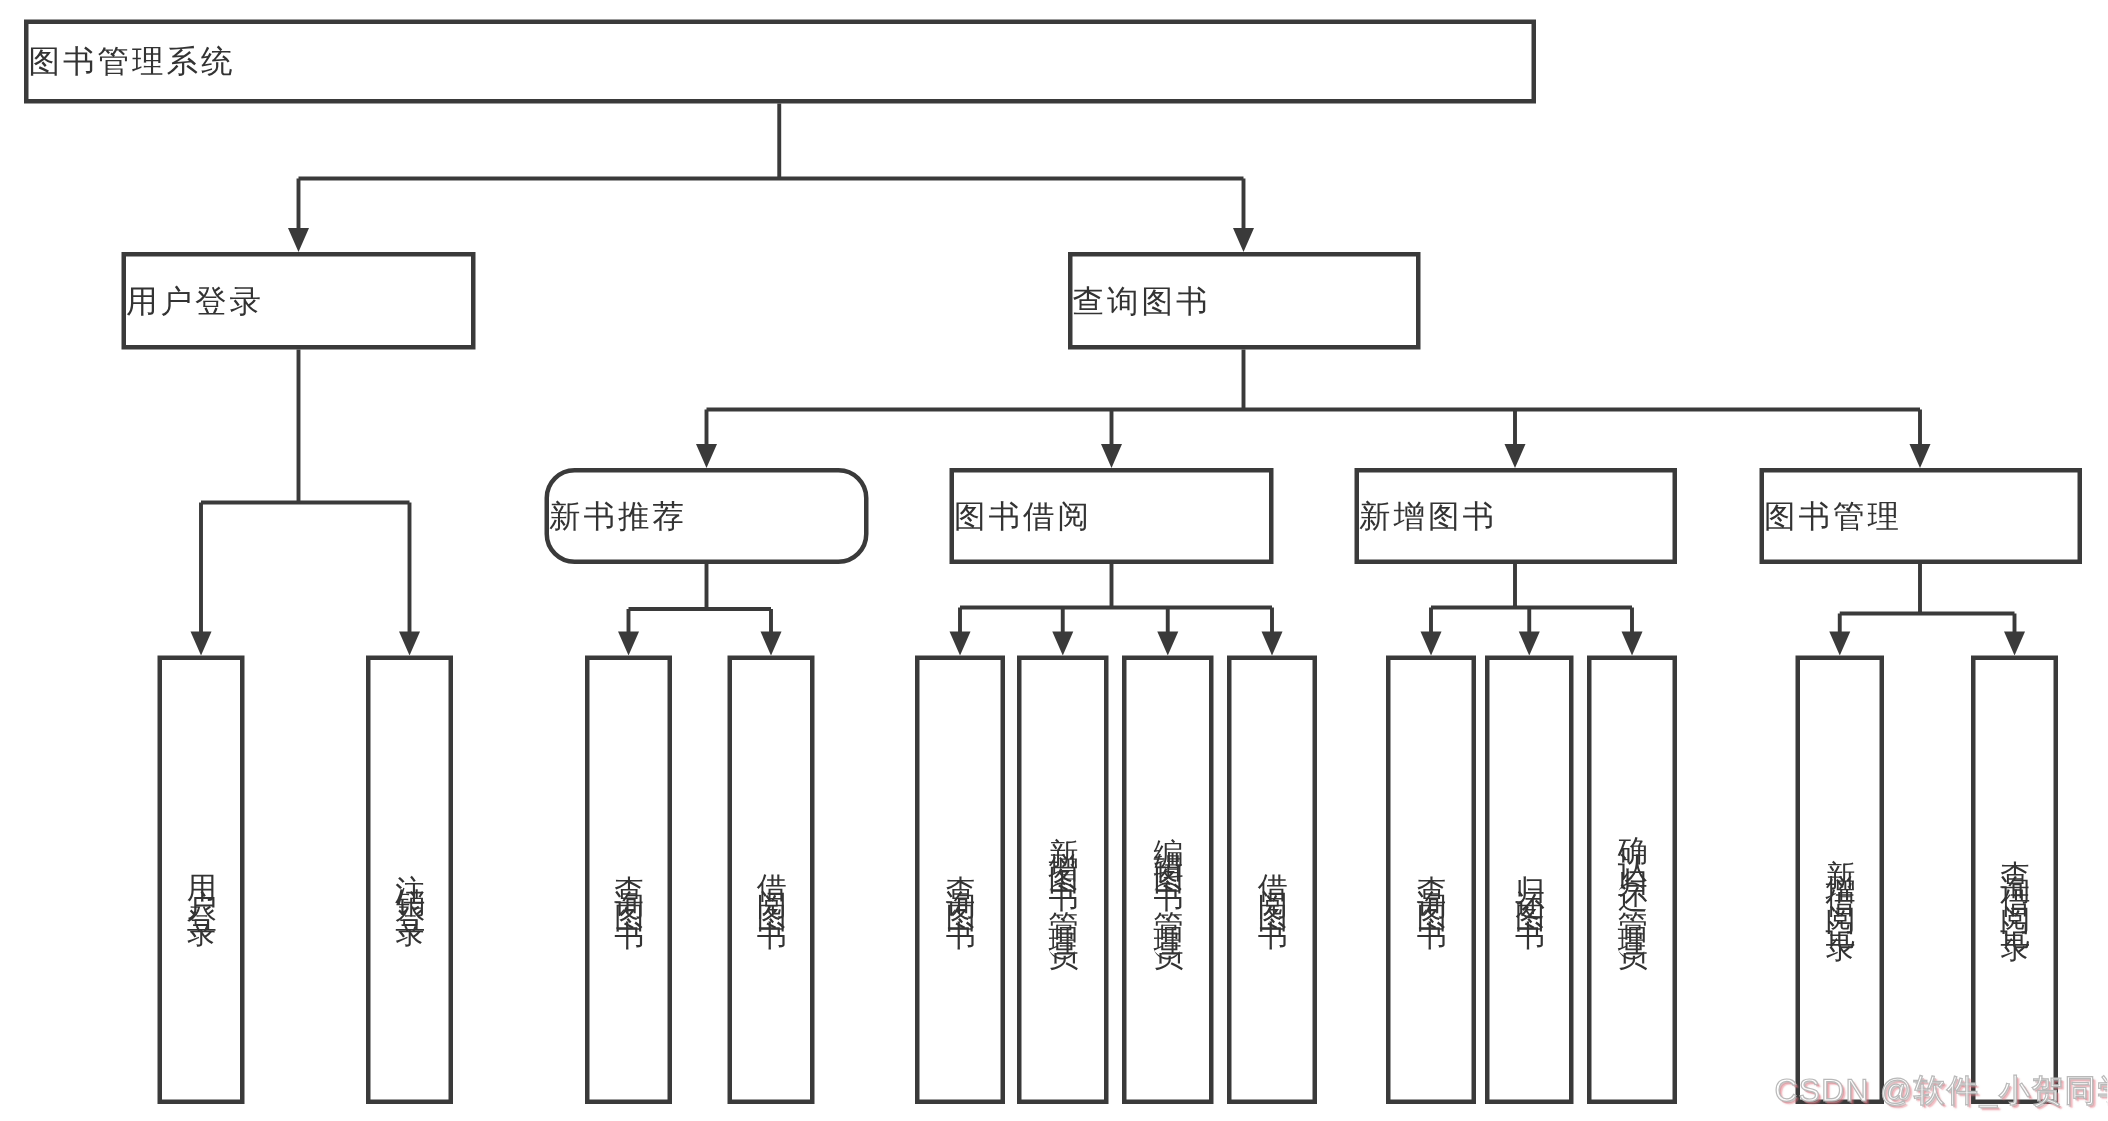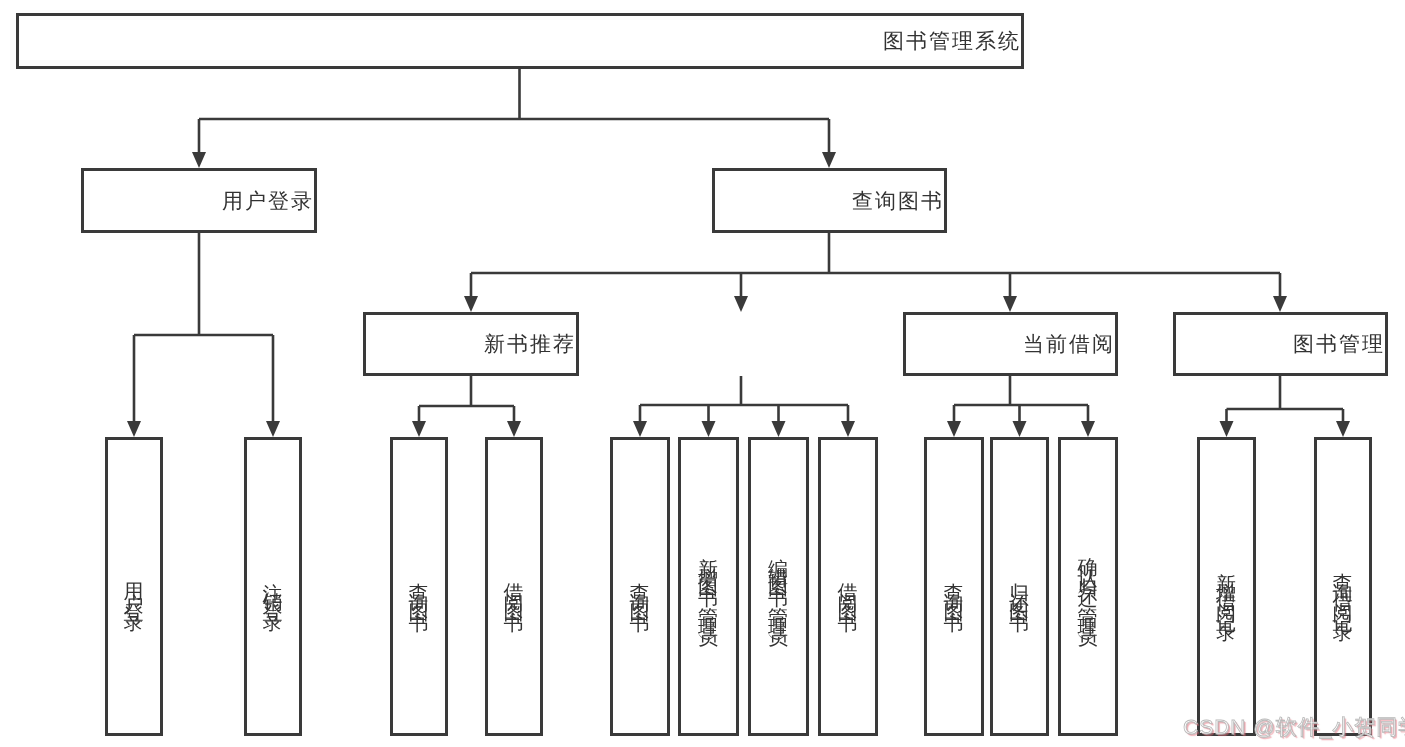--- a/index.html
+++ b/index.html
@@ -12,21 +12,21 @@
     color:#333333;
   }
   #connectors{position:absolute;left:0;top:0;width:1405px;height:747px;}
   #connectors path{stroke:#3a3a3a;stroke-width:2.6;fill:none;}
   #connectors polygon{fill:#3a3a3a;stroke:none;}
   .node{
     position:absolute;
     box-sizing:border-box;
     background:#ffffff;
     border:3px solid #3a3a3a;
-    display:flex;align-items:center;justify-content:flex-end;
+    display:flex;align-items:center;justify-content:flex-start;
     font-size:21px;letter-spacing:2px;
     white-space:nowrap;
     z-index:2;
   }
   .leaf{
     position:absolute;
     box-sizing:border-box;
     background:#ffffff;
     border:3px solid #3a3a3a;
     writing-mode:vertical-rl;
@@ -101,25 +101,28 @@
     <span>图书管理系统</span>
   </div>
 
   <div class="node" style="left:81px;top:168px;width:236px;height:65px;">
     <span>用户登录</span>
   </div>
   <div class="node" style="left:712px;top:168px;width:235px;height:65px;">
     <span>查询图书</span>
   </div>
 
-  <div class="node" style="left:363px;top:312px;width:216px;height:64px;">
+  <div class="node" style="left:363px;top:312px;width:216px;height:64px;border-radius:20px;">
     <span>新书推荐</span>
   </div>
+  <div class="node" style="left:633px;top:312px;width:216px;height:64px;">
+    <span>图书借阅</span>
+  </div>
   <div class="node" style="left:903px;top:312px;width:215px;height:64px;">
-    <span>当前借阅</span>
+    <span>新增图书</span>
   </div>
   <div class="node" style="left:1173px;top:312px;width:215px;height:64px;">
     <span>图书管理</span>
   </div>
 
   <div class="leaf" style="left:105px;top:437px;width:58px;height:299px;">
     <span>用户登录</span>
   </div>
   <div class="leaf" style="left:244px;top:437px;width:58px;height:299px;">
     <span>注销登录</span>

